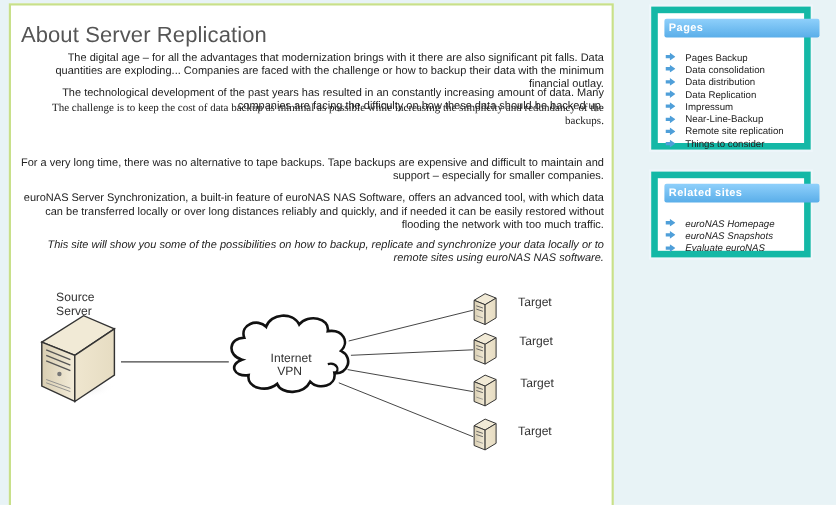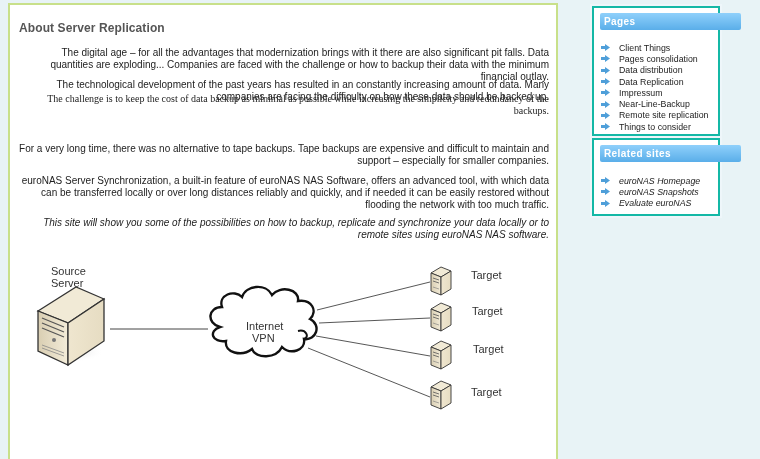--- a/index.html
+++ b/index.html
@@ -11,36 +11,36 @@
   }
   .main {
     position: absolute; left: 8px; top: 3px;
     width: 550px; height: 470px;
     background: #ffffff;
     border: 2px solid #c8e08a;
     box-sizing: border-box;
   }
   .page-title {
     position: absolute; left: 9px; top: 16px;
-    font-size: 12px; font-weight: bold; color: #555555;
+    font-size: 20px; font-weight: normal; color: #555555;
     margin: 0; letter-spacing: 0.1px;
   }
   .para {
     position: absolute; left: 9px; width: 530px;
     font-size: 10px; line-height: 12px; color: #222222;
     margin: 0;
     text-align: right;
   }
   .sidebar {
     position: absolute; left: 592px; top: 6px; width: 155px;
   }
   .box {
-    position: absolute; left: 0; width: 128px;
+    position: absolute; left: 0; width: 145px;
     background: #ffffff;
-    border: 2px solid #14b8a6;
+    border: 6px solid #14b8a6;
     box-sizing: border-box;
     box-shadow: 0 0 0 2px #eef6fa;
   }
   .box-header {
     position: absolute; left: 6px; top: 5px; width: 141px; height: 17px;
     background: linear-gradient(#8fd0fb, #5aaee9);
     border-radius: 2px;
     color: #ffffff; font-size: 10px; font-weight: bold;
     line-height: 17px; padding-left: 4px; box-sizing: border-box;
     letter-spacing: 0.4px;
@@ -172,29 +172,29 @@
 
   <div class="box" style="top:0; height:130px;">
     <div class="box-header">Pages</div>
     <ul class="link-list" style="top:34px;">
       <li class="link-item">
         <span class="arrow">
             <svg width="9" height="7">
               <polygon points="0,2 4,2 4,0 9,3.5 4,7 4,5 0,5" fill="#4f9fd9"></polygon>
             </svg>
           </span>
-        <span>Client Things</span>
-      </li>
-      <li class="link-item">
-        <span class="arrow">
-            <svg width="9" height="7">
-              <polygon points="0,2 4,2 4,0 9,3.5 4,7 4,5 0,5" fill="#4f9fd9"></polygon>
-            </svg>
-          </span>
-        <span>Pages consolidation</span>
+        <span>Pages Backup</span>
+      </li>
+      <li class="link-item">
+        <span class="arrow">
+            <svg width="9" height="7">
+              <polygon points="0,2 4,2 4,0 9,3.5 4,7 4,5 0,5" fill="#4f9fd9"></polygon>
+            </svg>
+          </span>
+        <span>Data consolidation</span>
       </li>
       <li class="link-item">
         <span class="arrow">
             <svg width="9" height="7">
               <polygon points="0,2 4,2 4,0 9,3.5 4,7 4,5 0,5" fill="#4f9fd9"></polygon>
             </svg>
           </span>
         <span>Data distribution</span>
       </li>
       <li class="link-item">
@@ -233,21 +233,21 @@
         <span class="arrow">
             <svg width="9" height="7">
               <polygon points="0,2 4,2 4,0 9,3.5 4,7 4,5 0,5" fill="#4f9fd9"></polygon>
             </svg>
           </span>
         <span>Things to consider</span>
       </li>
     </ul>
   </div>
 
-  <div class="box" style="top:132px; height:78px;">
+  <div class="box" style="top:150px; height:78px;">
     <div class="box-header">Related sites</div>
     <ul class="link-list" style="top:35px;font-style:italic;">
       <li class="link-item">
         <span class="arrow">
             <svg width="9" height="7">
               <polygon points="0,2 4,2 4,0 9,3.5 4,7 4,5 0,5" fill="#4f9fd9"></polygon>
             </svg>
           </span>
         <span>euroNAS Homepage</span>
       </li>

